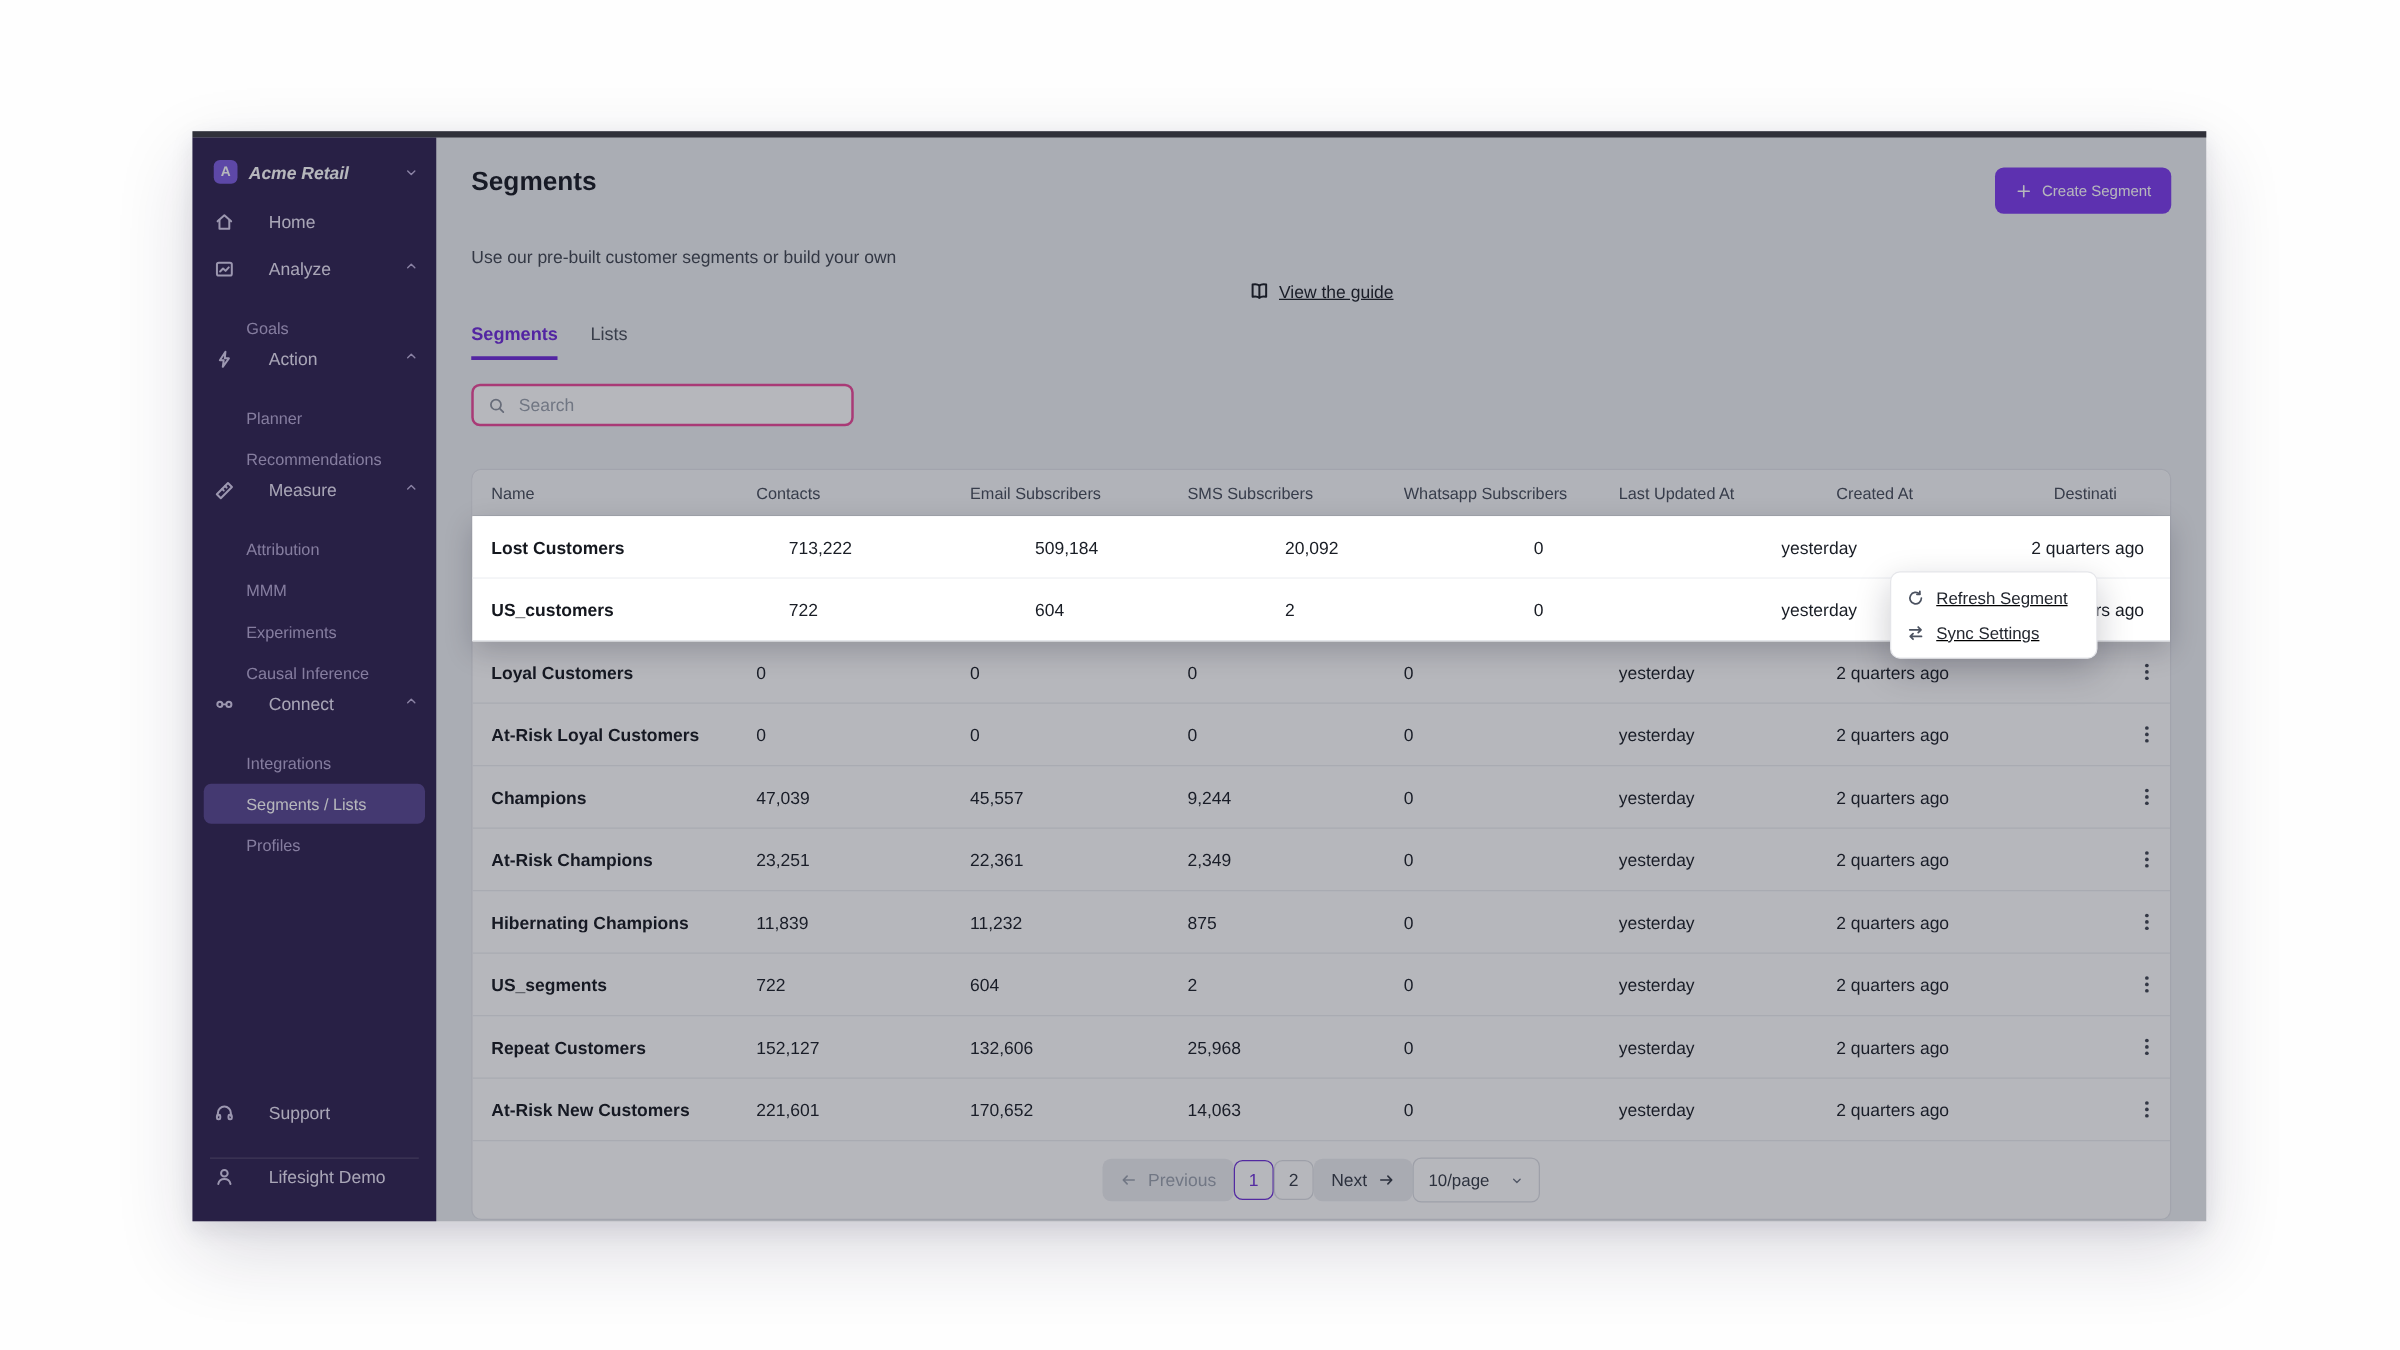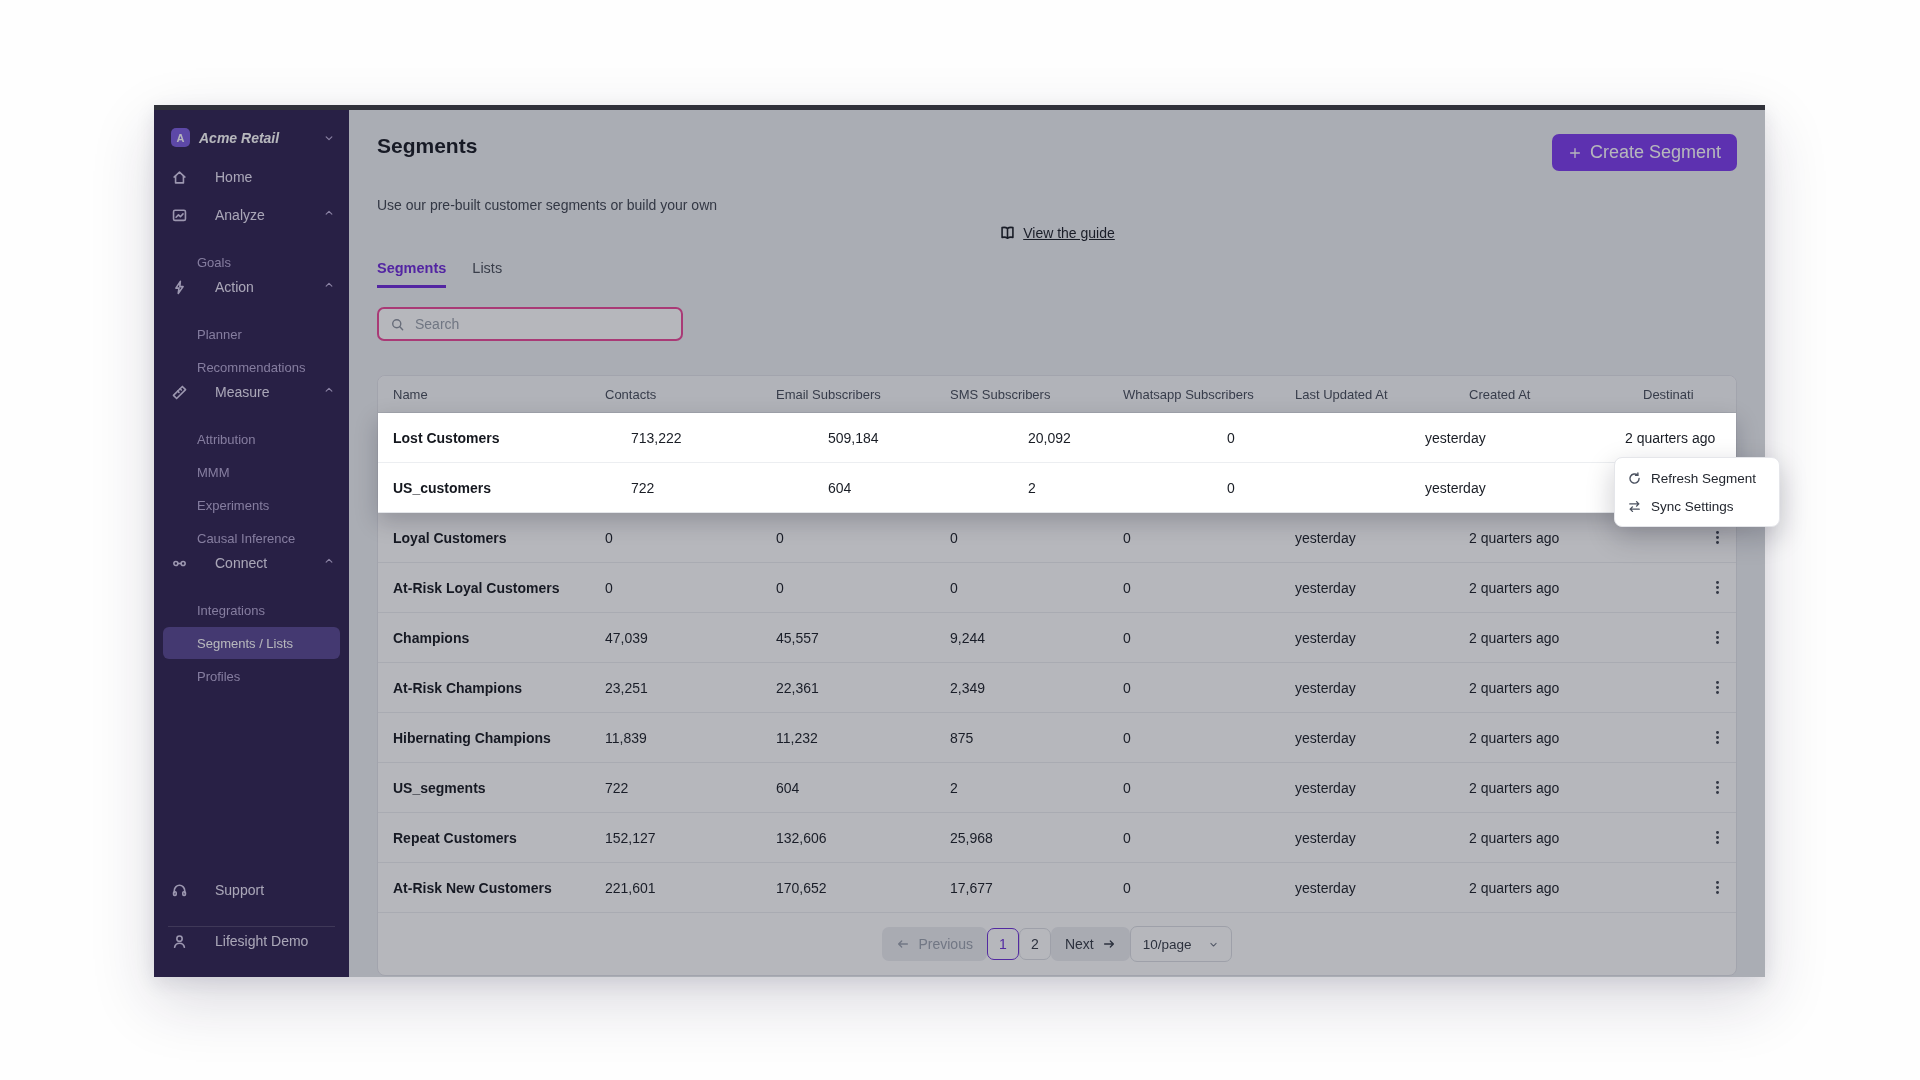--- a/index.html
+++ b/index.html
@@ -33,21 +33,21 @@
   .sub-item.active { background:#584691; color:#ffffff; font-weight:500; }
   .sidebar-bottom { margin-top:auto; padding-bottom:6px; }
   .divider { height:1px; background:rgba(255,255,255,.16); margin:6px 14px; }
   .side-icon { color:#d9d0ee; display:flex; }
 
   
   .main { flex:1; min-width:0; padding:24px 28px 0; }
   .page-head { display:flex; justify-content:space-between; align-items:flex-start; }
   .page-title { margin:0; font-size:21px; font-weight:700; color:#151821; }
   .create-btn { display:flex; align-items:center; gap:8px; background:#7c3aed; color:#fff;
-    border:none; border-radius:7px; height:37px; padding:0 16px; font-size:18px; font-weight:500;
+    border:none; border-radius:7px; height:37px; padding:0 16px; font-size:12px; font-weight:500;
     cursor:pointer; font-family:inherit; }
   .subtitle { margin-top:26px; font-size:14px; color:#3e444f; }
   .guide-row { margin-top:11px; display:flex; align-items:center; gap:7px; color:#181c24;justify-content:center; }
   .guide-link { font-size:14px; font-weight:500; text-decoration:underline; color:#181c24; cursor:pointer; }
   .tabs { margin-top:19px; display:flex; gap:26px; }
   .tab { font-size:14.5px; padding-bottom:9px; border-bottom:3px solid transparent; cursor:pointer; }
   .tab.active { color:#6d28d9; font-weight:600; border-bottom-color:#6d28d9; }
   .tab.inactive { color:#474d58; font-weight:500; }
   .search-box { margin-top:19px; width:306px; height:34px; background:#fff;
     border:2px solid #ec4899; border-radius:7px; display:flex; align-items:center; gap:8px;
@@ -81,23 +81,23 @@
   .pg-next { background:#ecedf1; color:#343a45; }
   .pg-num { width:32px; height:32px; border-radius:7px; display:flex; align-items:center;
     justify-content:center; font-size:14px; background:#fff; cursor:pointer; }
   .pg-num.active { border:1px solid #6d30d8; color:#6d30d8; font-weight:500; }
   .pg-num.plain { border:1px solid #dcdee3; color:#343a45; }
   .pg-size { display:flex; align-items:center; gap:16px; height:36px; padding:0 12px;
     border:1px solid #dcdee3; border-radius:7px; background:#fff; font-size:13.5px; color:#343a45; cursor:pointer; }
 
   
   .dim-overlay { position:absolute; inset:0; background:rgba(28,30,48,.32); z-index:50; pointer-events:none; }
-  .context-menu { position:absolute; left:1460px; top:352px; width:166px; background:#fff;
+  .context-menu { position:absolute; left:1358px; top:352px; width:166px; background:#fff;
     border:1px solid #e5e6ea; border-radius:8px; box-shadow:0 10px 28px rgba(12,12,30,.22);
-    padding:6px 0; z-index:70; }
+    padding:6px 0; z-index:70;text-decoration:underline; }
   .menu-item { display:flex; align-items:center; gap:9px; height:28px; padding:0 12px;
     font-size:13.5px; color:#23272f; cursor:pointer; }
   .menu-item .mi-ic { color:#4b5260; display:flex; }
 
   
   svg.ic { fill:none; stroke:currentColor; stroke-width:1.5; stroke-linecap:round; stroke-linejoin:round; display:block; }
   svg.dots { fill:currentColor; stroke:none; display:block; }
 </style>
 </head>
 <body>
@@ -429,21 +429,21 @@
                 <circle cx="8" cy="3.2" r="1.4"></circle>
                 <circle cx="8" cy="8" r="1.4"></circle>
                 <circle cx="8" cy="12.8" r="1.4"></circle>
               </svg>
             </button>
         </div>
         <div class="trow">
           <div class="td tname">At-Risk New Customers</div>
           <div class="td">221,601</div>
           <div class="td">170,652</div>
-          <div class="td">17,677</div>
+          <div class="td">14,063</div>
           <div class="td">0</div>
           <div class="td">yesterday</div>
           <div class="td">2 quarters ago</div>
           <div class="td"></div>
           <button class="kebab">
               <svg class="dots" width="17" height="17" viewBox="0 0 16 16">
                 <circle cx="8" cy="3.2" r="1.4"></circle>
                 <circle cx="8" cy="8" r="1.4"></circle>
                 <circle cx="8" cy="12.8" r="1.4"></circle>
               </svg>

